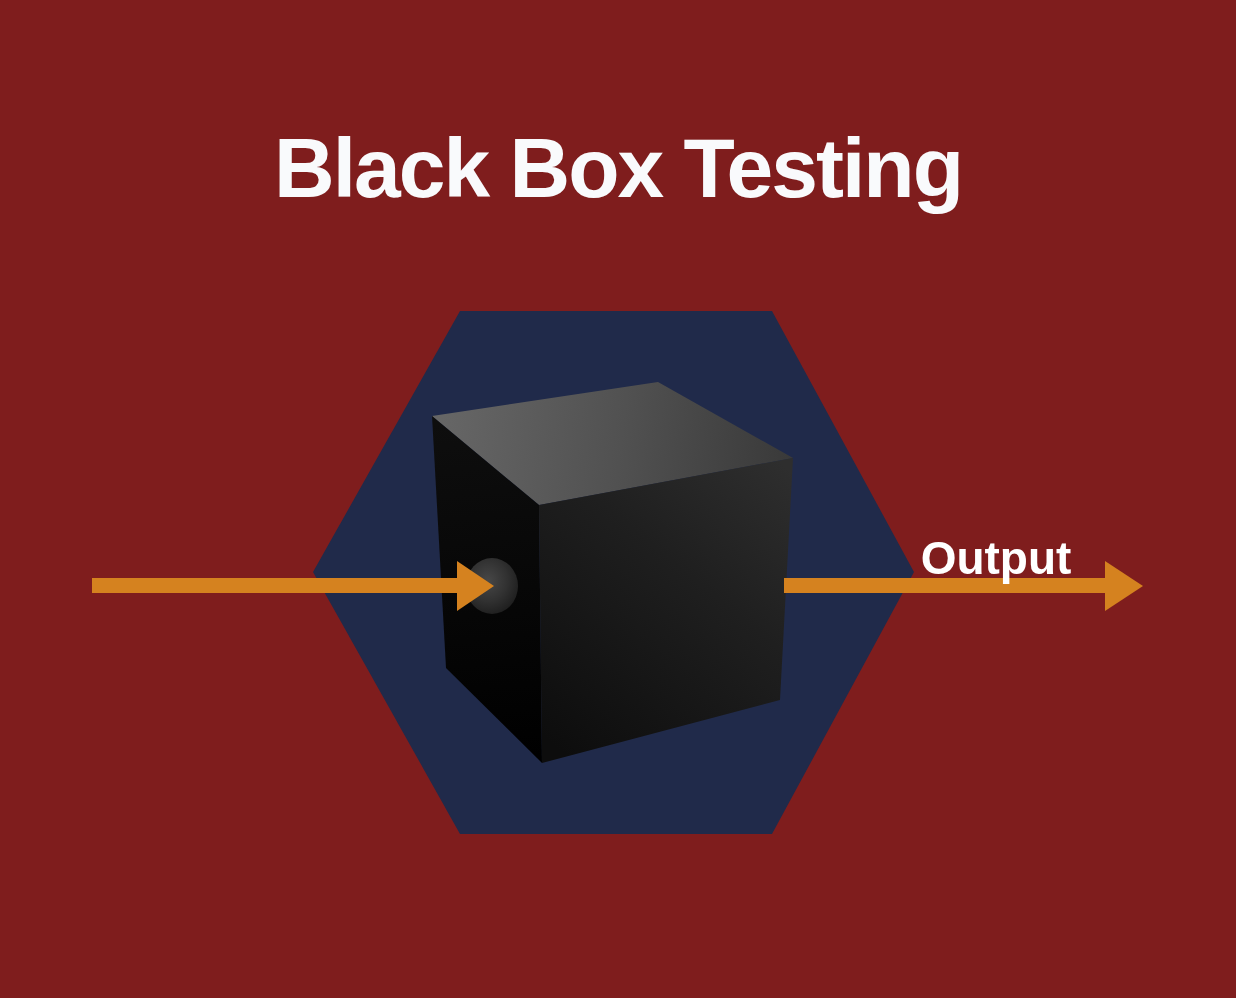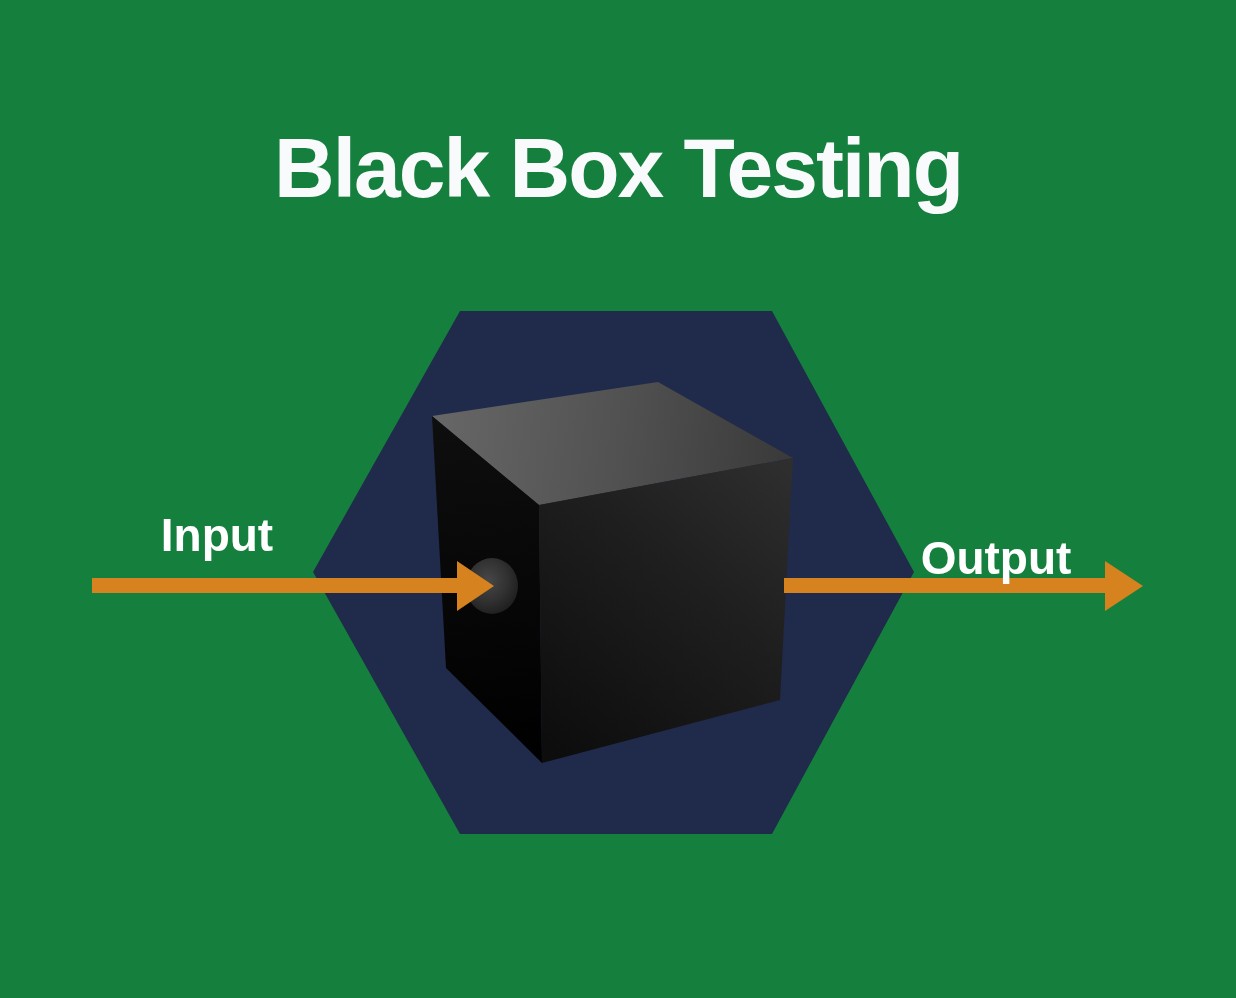--- a/index.html
+++ b/index.html
@@ -5,21 +5,21 @@
   html, body {
     margin: 0;
     padding: 0;
     background: #283357;
   }
   .canvas {
     position: relative;
     width: 1236px;
     height: 998px;
     overflow: hidden;
-    background: #15803d;
+    background: #7f1d1d;
     font-family: "Liberation Sans", sans-serif;
   }
   .scene {
     position: absolute;
     left: 0;
     top: 0;
     width: 1236px;
     height: 998px;
     display: block;
   }
@@ -91,17 +91,16 @@
     </g>
 
     <g>
       <rect x="784" y="578" width="324" height="15" fill="#D5821F"></rect>
       <polygon points="1105,561 1105,611 1143,586" fill="#D5821F"></polygon>
     </g>
   </svg>
 
   <h1 class="title">Black Box Testing</h1>
 
-  <div class="io-label input-label">Input</div>
 
   <div class="io-label output-label">Output</div>
 
 </div>
 
 </body></html>

